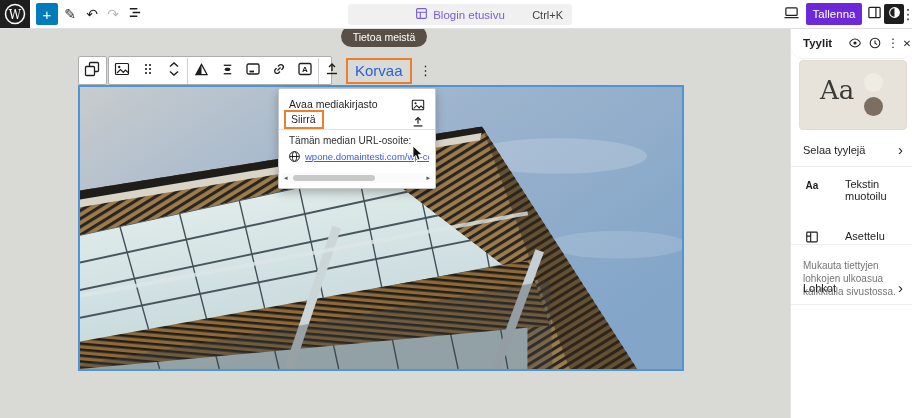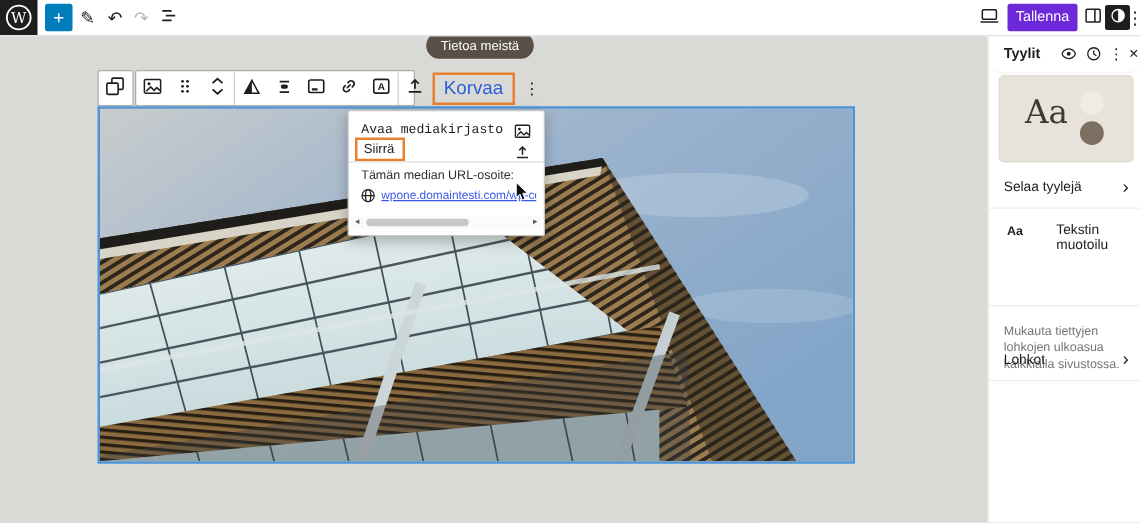--- a/index.html
+++ b/index.html
@@ -45,21 +45,21 @@
   .tb-sep{width:1px;height:26px;background:#d0d0d0;flex:0 0 auto;}
   .replace{height:26px;display:flex;align-items:center;padding:0 7px;color:#2c5fd6;font-size:15px;border:2px solid #e8802e;box-sizing:border-box;margin:0 1px;}
   .kebab{font-size:13px;color:#1e1e1e;}
 
   .imageblock{position:absolute;left:78px;top:85px;width:606px;height:286px;border:2px solid #4e94d6;box-sizing:border-box;z-index:1;}
   .imageblock svg{display:block;width:100%;height:100%;}
 
   
   .popover{position:absolute;left:278px;top:88px;width:156px;height:99px;background:#fff;border:1px solid #c6c6c6;border-radius:2px;box-shadow:0 4px 10px rgba(0,0,0,.25);z-index:25;}
   .pop-row{position:absolute;left:0;width:156px;height:19px;}
-  .pop-row .ptxt{position:absolute;left:10px;top:3px;font-size:10.5px;color:#1e1e1e;font-family:Liberation Mono, monospace;}
+  .pop-row .ptxt{position:absolute;left:10px;top:3px;font-size:10.5px;color:#1e1e1e;}
   .pop-row .picon{position:absolute;right:9px;top:2px;width:16px;height:16px;display:flex;align-items:center;justify-content:center;}
   .movebox{position:absolute;left:5px;top:-2px;border:2px solid #e8802e;padding:1px 6px 2px 5px;font-size:10.5px;color:#1e1e1e;}
   .pop-div{position:absolute;left:0;top:40px;width:156px;height:1px;background:#e0e0e0;}
   .pop-label{position:absolute;left:10px;top:46px;font-size:10px;color:#2f2f2f;}
   .pop-link{position:absolute;left:26px;top:62px;width:124px;font-size:9.5px;color:#3858e9;text-decoration:underline;white-space:nowrap;overflow:hidden;}
   .scrollbar{position:absolute;left:2px;top:84px;width:152px;height:10px;background:#fafafa;display:flex;align-items:center;}
   .sthumb{position:absolute;left:12px;top:2px;width:82px;height:6px;background:#c8c8c8;border-radius:3px;}
   .sarrow{position:absolute;top:0;font-size:7px;color:#555;line-height:10px;}
   .cursor{position:absolute;left:133px;top:57px;z-index:26;}
 </style>
@@ -289,20 +289,30 @@
       <span>↷</span>
     </div>
     <div class="bar-ico" style="left:124px;">
       <span>
         <svg width="15" height="15" viewBox="0 0 16 16" stroke="#1e1e1e" stroke-width="1.5" fill="none">
           <path d="M3 4h8M6 8h8M3 12h8"></path>
         </svg>
       </span>
     </div>
 
+    <div class="cmdpill">
+      <span>
+        <svg width="13" height="13" viewBox="0 0 16 16" fill="none" stroke="#7b5cd6" stroke-width="1.4">
+          <rect x="2" y="2" width="12" height="12" rx="1.5"></rect>
+            <path d="M2 6.5h12M6.5 6.5V14"></path>
+        </svg>
+      </span>
+      <span class="cmdlabel">Blogin etusivu</span>
+      <span class="shortcut">Ctrl+K</span>
+    </div>
 
     <div class="bar-ico" style="left:781px;">
       <span>
         <svg width="17" height="15" viewBox="0 0 18 16" fill="none" stroke="#1e1e1e" stroke-width="1.3">
           <rect x="3" y="3" width="12" height="8" rx="1"></rect>
             <path d="M1.5 13.5h15"></path>
         </svg>
       </span>
     </div>
     <button class="savebtn">
@@ -361,20 +371,29 @@
     <div class="sb-row" style="top:112px;">
       <span class="lbl">Selaa tyylejä</span>
       <span class="chev">›</span>
     </div>
     <div class="sb-div" style="top:138px;"></div>
 
     <div class="sb-row" style="top:146px;">
       <span class="micon" style="font-size:10px;font-weight:bold;">Aa</span>
       <span class="lbl ind">Tekstin muotoilu</span>
     </div>
+    <div class="sb-row" style="top:198px;">
+      <span class="micon">
+        <svg width="14" height="14" viewBox="0 0 16 16" fill="none" stroke="#1e1e1e" stroke-width="1.3">
+          <rect x="2" y="2.5" width="12" height="11" rx="1"></rect>
+            <path d="M6.5 2.5v11M2 7h4.5"></path>
+        </svg>
+      </span>
+      <span class="lbl ind">Asettelu</span>
+    </div>
 
     <div class="sb-div" style="top:216px;"></div>
     <div class="sb-desc">Mukauta tiettyjen lohkojen ulkoasua kaikkialla sivustossa.</div>
     <div class="sb-row" style="top:250px;">
       <span class="lbl">Lohkot</span>
       <span class="chev">›</span>
     </div>
     <div class="sb-div" style="top:276px;"></div>
   </div>
 

